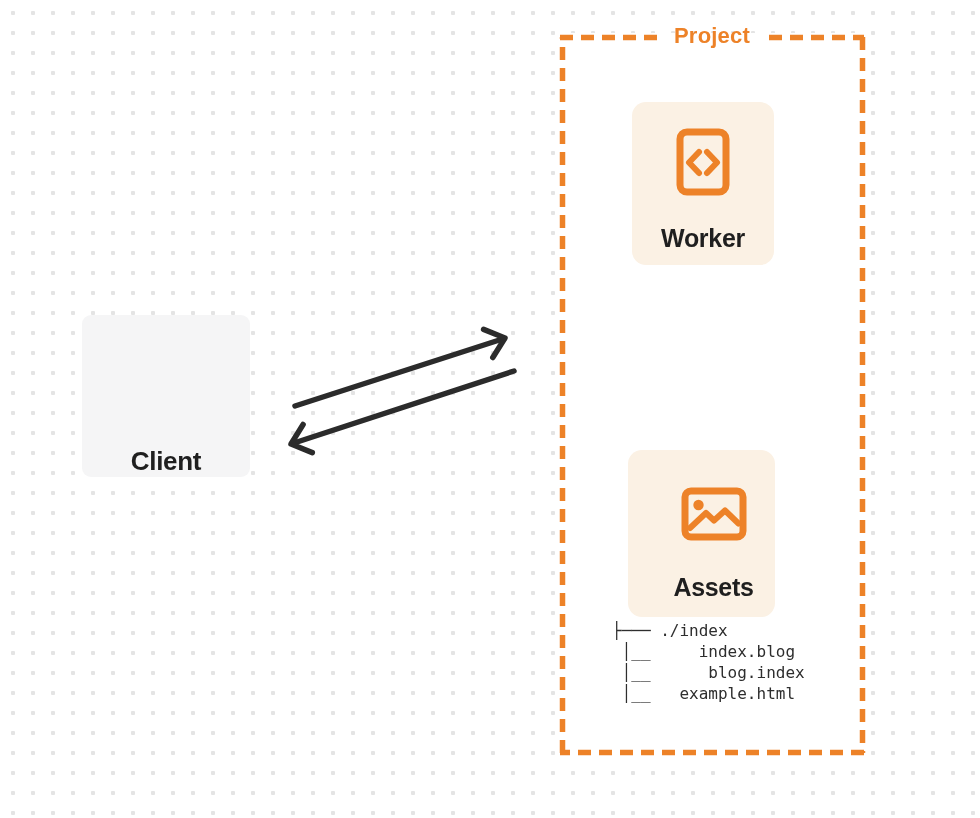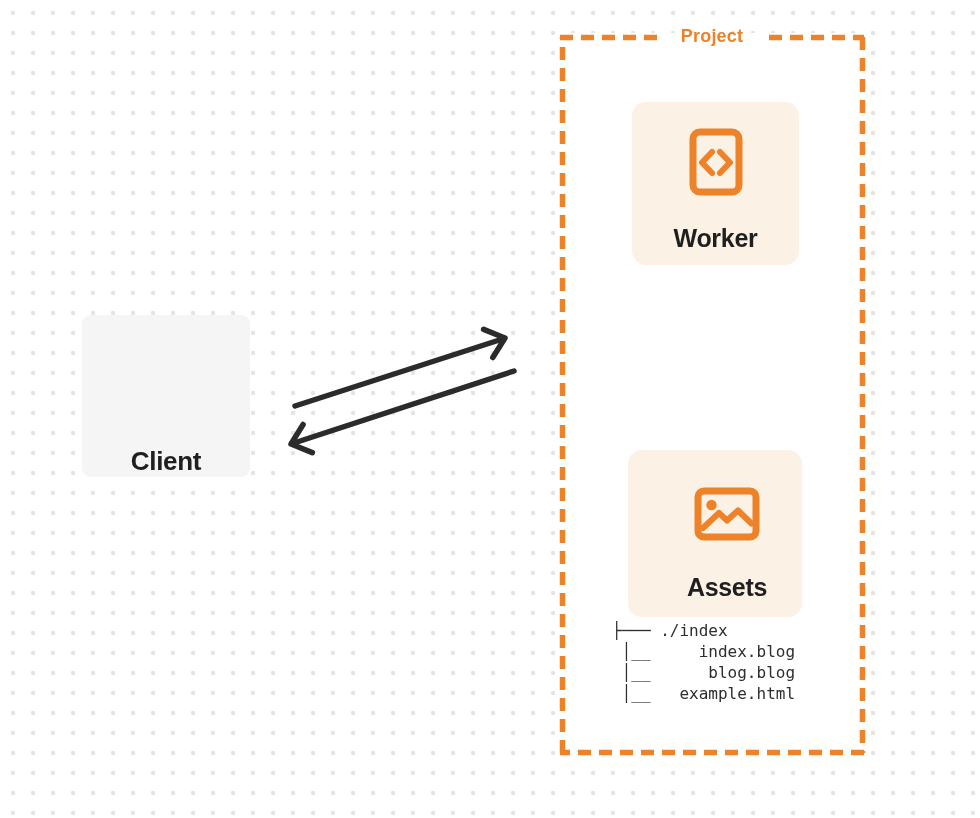--- a/index.html
+++ b/index.html
@@ -11,34 +11,34 @@
     font-family:"Liberation Sans",sans-serif;
   }
   .project-panel{
     position:absolute;left:558px;top:33px;width:307px;height:722px;
     background:#ffffff;z-index:1;
   }
   .overlay{position:absolute;left:0;top:0;z-index:4;pointer-events:none;}
   .node-label{font-weight:bold;color:#1F1F1F;font-size:25px;letter-spacing:-0.3px;}
   .project-label{
     position:absolute;left:560px;top:23px;width:304px;z-index:5;
-    text-align:center;font-size:18px;line-height:26px;font-weight:bold;color:#ED8228;
+    text-align:center;font-size:22px;line-height:26px;font-weight:bold;color:#ED8228;
     letter-spacing:0.2px;
   }
   .client-card{
     position:absolute;left:82px;top:315px;width:168px;height:162px;z-index:3;
     background:#F5F5F6;border-radius:9px;
     display:flex;align-items:flex-end;justify-content:center;
   }
   .card{
     position:absolute;z-index:3;background:#FBF1E4;border-radius:14px;
     display:flex;flex-direction:column;align-items:center;
   }
-  .worker-card{left:632px;top:102px;width:167px;height:163px;padding-top:26px;box-sizing:border-box;}
-  .assets-card{left:628px;top:450px;width:174px;height:167px;padding-top:37px;box-sizing:border-box;padding-left:24px;}
+  .worker-card{left:632px;top:102px;width:142px;height:163px;padding-top:26px;box-sizing:border-box;}
+  .assets-card{left:628px;top:450px;width:147px;height:167px;padding-top:37px;box-sizing:border-box;padding-left:24px;}
   .worker-card .node-label{margin-top:24px;line-height:28px;}
   .assets-card .node-label{margin-top:28px;line-height:28px;}
   .request-label{
     position:absolute;left:306px;top:287px;z-index:3;
     font-size:20px;font-weight:bold;color:#222222;letter-spacing:-0.2px;
   }
   .file-tree{
     position:absolute;left:612px;top:620px;z-index:3;margin:0;
     font-family:"DejaVu Sans Mono",monospace;font-size:16px;line-height:21px;
     color:#2E2E2E;white-space:pre;
@@ -71,21 +71,21 @@
     <span>
       <svg width="66" height="54" viewBox="0 0 66 54" fill="none">
         <rect x="4" y="4" width="58" height="46" rx="6" stroke="#ED8228" stroke-width="7"></rect>
         <circle cx="17.5" cy="18" r="5.2" fill="#ED8228"></circle>
         <path d="M9 41 L25 26 L33 33.5 L44 23.5 L57.5 36.5" stroke="#ED8228" stroke-width="6" stroke-linecap="round" stroke-linejoin="round" fill="none"></path>
       </svg>
     </span>
     <span class="node-label">Assets</span>
   </div>
 
-  <pre class="file-tree"><div>├─── ./index</div><div> │__     index.blog</div><div> │__      blog.blog</div><div> │__   example.html</div></pre>
+  <pre class="file-tree"><div>├─── ./index</div><div> │__     index.blog</div><div> │__      blog.index</div><div> │__   example.html</div></pre>
 
   <svg class="overlay" width="980" height="818" viewBox="0 0 980 818">
     <g stroke="#ED8228" stroke-width="5.5" stroke-dasharray="13 8" fill="none">
       <line x1="560" y1="37.5" x2="657" y2="37.5"></line>
       <line x1="769" y1="37.5" x2="864" y2="37.5"></line>
       <line x1="862.5" y1="37" x2="862.5" y2="753"></line>
       <line x1="864" y1="752.5" x2="560" y2="752.5"></line>
       <line x1="562.5" y1="753" x2="562.5" y2="37"></line>
     </g>
     <g stroke="#2B2B2B" stroke-width="5.5" stroke-linecap="round" stroke-linejoin="round" fill="none">

